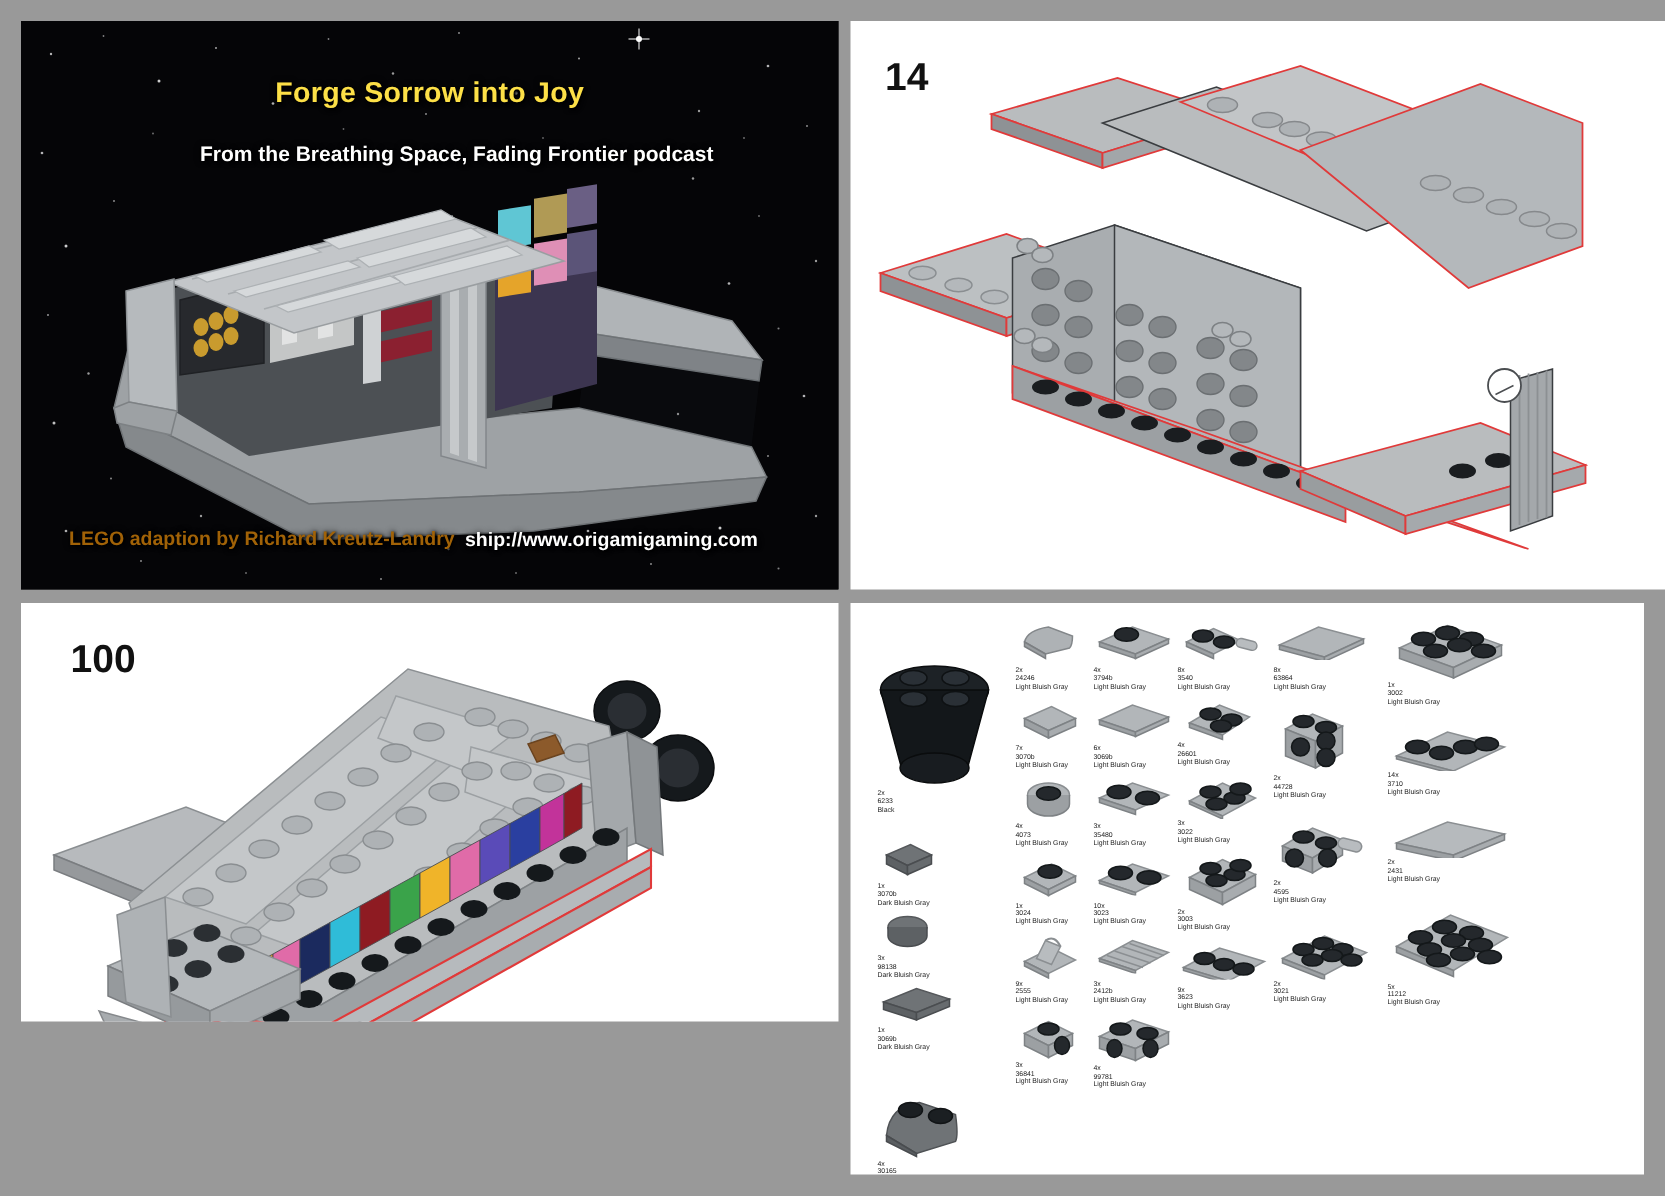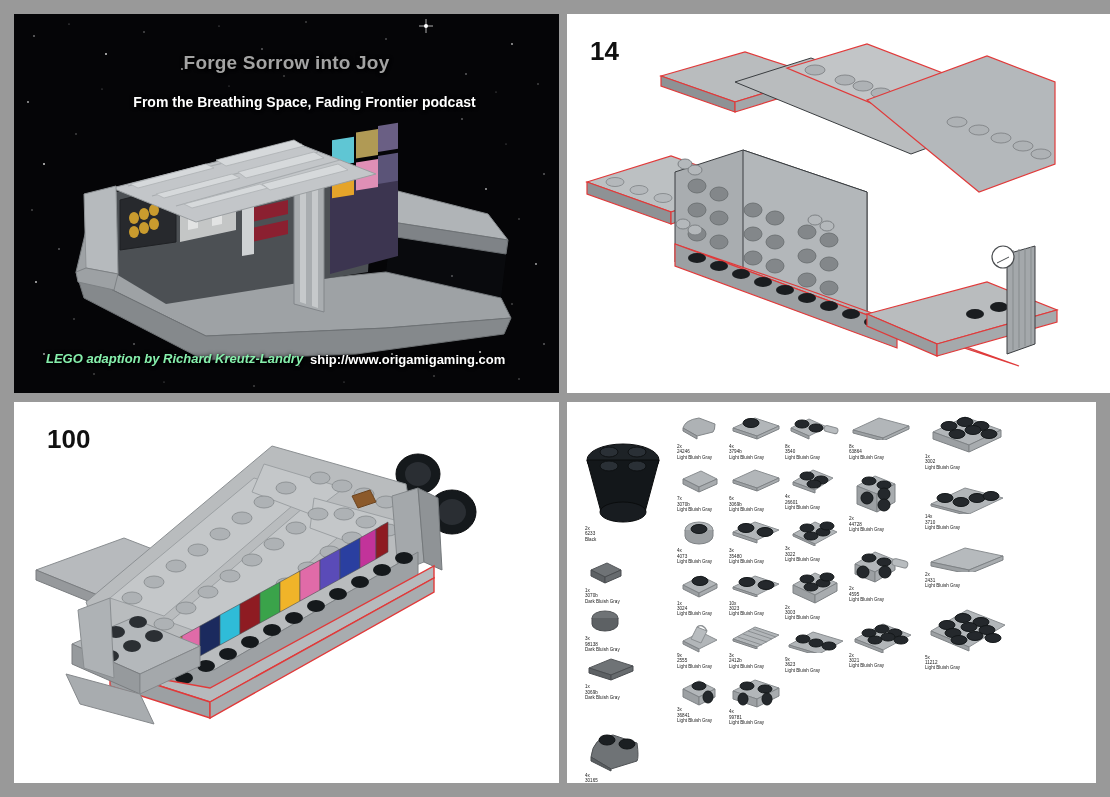--- a/index.html
+++ b/index.html
@@ -12,42 +12,42 @@
   .sheet{position:relative;width:1110px;height:797px;}
 
   
   .panel{position:absolute;background:#ffffff;overflow:hidden;}
 
   
   #cover{left:14px;top:14px;width:545px;height:379px;background:#050507;}
   .starfield{position:absolute;inset:0;background:#050507;}
   .cover-title{
     position:absolute;left:0;right:0;top:38px;text-align:center;
-    color:#a3a3a3;font-weight:bold;font-size:19px;letter-spacing:.2px;
+    color:#fde047;font-weight:bold;font-size:19px;letter-spacing:.2px;
     text-shadow:0 0 4px #000,1px 1px 2px #000;
     font-family:"Liberation Sans", sans-serif;
   }
   .cover-sub{
     position:absolute;left:0;right:0;top:80px;text-align:center;
     color:#fff;font-weight:bold;font-size:14px;
     text-shadow:0 0 4px #000,1px 1px 2px #000;
     padding-left:36px;
   }
   .cover-credits{
-    position:absolute;left:32px;bottom:26px;color:#86efac;font-weight:bold;
-    font-size:13px;line-height:16px;text-shadow:0 0 4px #000,1px 1px 2px #000;font-style:italic;
+    position:absolute;left:32px;bottom:26px;color:#a16207;font-weight:bold;
+    font-size:13px;line-height:16px;text-shadow:0 0 4px #000,1px 1px 2px #000;
   }
   .cover-url{
     position:absolute;left:296px;bottom:26px;color:#fff;font-weight:bold;
     font-size:13px;text-shadow:0 0 4px #000,1px 1px 2px #000;
   }
 
   
   #step14{left:567px;top:14px;width:594px;height:379px;}
-  #step100{left:14px;top:402px;width:545px;height:381px;}
+  #step100{left:14px;top:402px;width:545px;height:279px;}
   #parts{left:567px;top:402px;width:529px;height:381px;}
   .step-num{
     position:absolute;font-weight:bold;color:#111;
     font-family:"Liberation Sans", sans-serif;
   }
   #step14 .step-num{left:23px;top:36px;font-size:26px;}
   #step100 .step-num{left:33px;top:424px;font-size:26px;}
 
   
   .parts-grid{position:absolute;left:10px;top:12px;right:4px;bottom:4px;}

